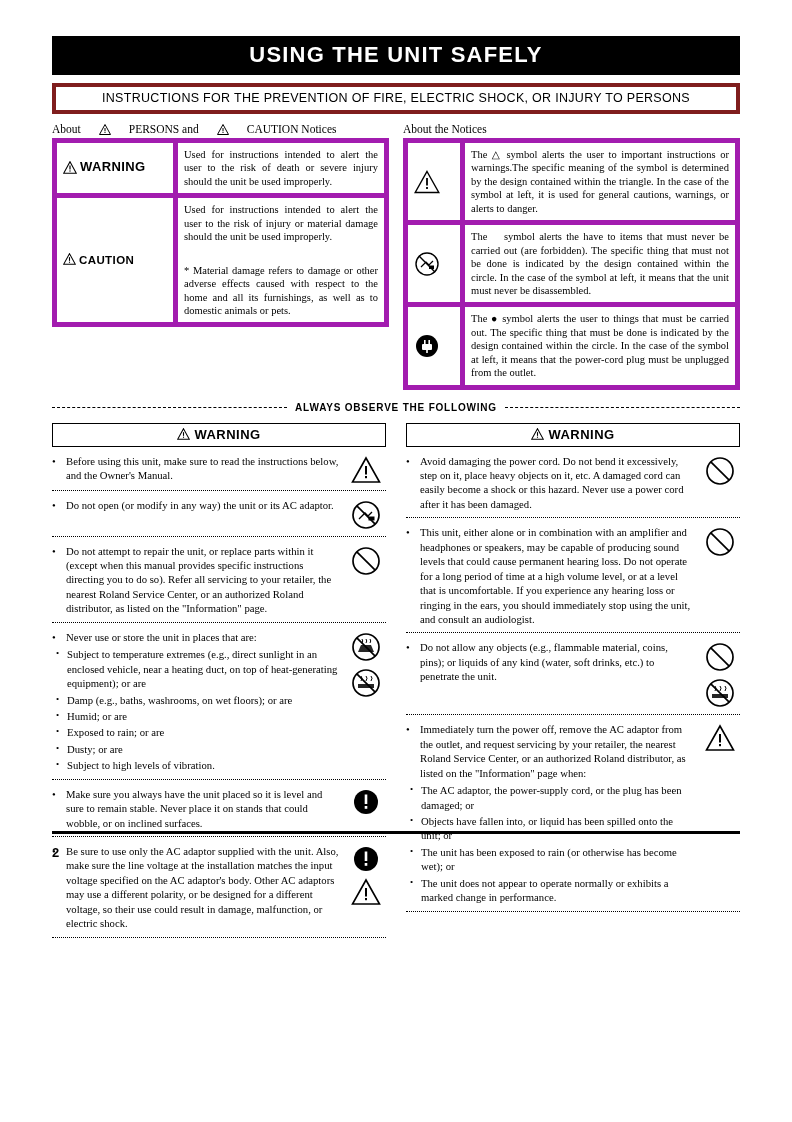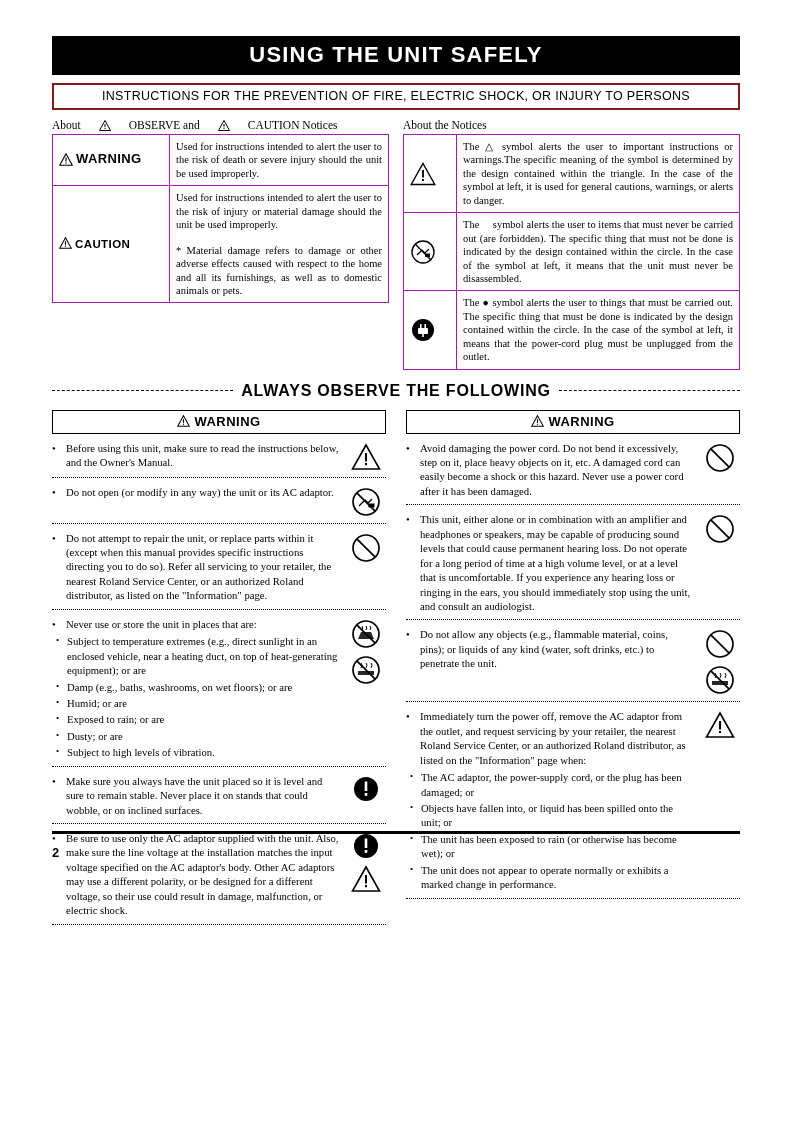--- a/index.html
+++ b/index.html
@@ -27,21 +27,21 @@
     color: #fff;
     text-align: center;
     font-family: "Liberation Sans", sans-serif;
     font-weight: bold;
     font-size: 22px;
     letter-spacing: 1.2px;
     padding: 6px 0 7px 0;
   }
   
   .instructions-box {
-    border: 2px solid #7f1d1d;
+    border: 4px solid #7f1d1d;
     text-align: center;
     font-family: "Liberation Sans", sans-serif;
     font-size: 12.5px;
     letter-spacing: 0.3px;
     padding: 4px 0 5px 0;
     margin-top: 8px;
   }
   
   .head-cols {
     display: flex;
@@ -59,21 +59,21 @@
     align-items: center;
     gap: 18px;
     white-space: nowrap;
   }
   table.defs {
     border-collapse: collapse;
     width: 100%;
     table-layout: fixed;
   }
   table.defs td {
-    border: 1px solid #a21caf;
+    border: 5px solid #a21caf;
     vertical-align: middle;
     font-size: 10.5px;
     line-height: 1.28;
     padding: 5px 6px;
     text-align: justify;
   }
   td.label-cell {
     width: 104px;
     text-align: center;
     vertical-align: middle;
@@ -96,39 +96,39 @@
     font-family: "Liberation Sans", sans-serif;
     font-weight: bold;
     font-size: 11.5px;
     display: inline-flex;
     align-items: flex-start;
     gap: 3px;
     letter-spacing: 0.4px;
   }
   .note-star {
     display: block;
-    margin-top: 12px;
+    margin-top: 20px;
   }
   
   .observe-row {
     display: flex;
     align-items: center;
     gap: 8px;
     margin-top: 12px;
     margin-bottom: 10px;
   }
   .dashline {
     flex: 1;
     border-top: 1.6px dashed #000;
     height: 0;
   }
   .observe-text {
     font-family: "Liberation Sans", sans-serif;
     font-weight: bold;
-    font-size: 16px;
+    font-size: 10px;
     letter-spacing: 0.8px;
     white-space: nowrap;
   }
   
   .body-cols {
     display: flex;
     gap: 20px;
   }
   .body-col {
     width: 50%;
@@ -222,21 +222,21 @@
     <div class="head-col">
       <div class="col-caption">
         <span>About</span>
         <span>
           <svg width="12" height="11" viewBox="0 0 12 11">
               <polygon points="6,0.5 11.5,10.5 0.5,10.5" fill="none" stroke="#000" stroke-width="1"></polygon>
               <rect x="5.5" y="4" width="1" height="3.3" fill="#000"></rect>
               <rect x="5.5" y="8" width="1" height="1" fill="#000"></rect>
             </svg>
         </span>
-        <span>OBSERVE and</span>
+        <span>PERSONS and</span>
         <span>
           <svg width="12" height="11" viewBox="0 0 12 11">
               <polygon points="6,0.5 11.5,10.5 0.5,10.5" fill="none" stroke="#000" stroke-width="1"></polygon>
               <rect x="5.5" y="4" width="1" height="3.3" fill="#000"></rect>
               <rect x="5.5" y="8" width="1" height="1" fill="#000"></rect>
             </svg>
         </span>
         <span>CAUTION Notices</span>
       </div>
 
@@ -295,21 +295,21 @@
         </tr>
         <tr>
           <td class="sym-cell">
             <svg width="26" height="26" viewBox="0 0 26 26">
               <circle cx="13" cy="13" r="11" fill="none" stroke="#000" stroke-width="1.4"></circle>
               <line x1="4.8" y1="4.8" x2="21.2" y2="21.2" stroke="#000" stroke-width="1.4"></line>
               <path d="M7 16 L12 11 L15 14 L19 10" fill="none" stroke="#000" stroke-width="1.2"></path>
               <rect x="15" y="14.5" width="5" height="3.5" fill="#000"></rect>
             </svg>
           </td>
-          <td>The ⃠ symbol alerts the user to items that must never be carried out (are forbidden). The specific thing that must not be done is indicated by the design contained within the circle. In the case of the symbol at left, it means that the unit must never be disassembled.</td>
+          <td>The ⃠ symbol alerts the have to items that must never be carried out (are forbidden). The specific thing that must not be done is indicated by the design contained within the circle. In the case of the symbol at left, it means that the unit must never be disassembled.</td>
         </tr>
         <tr>
           <td class="sym-cell">
             <svg width="26" height="26" viewBox="0 0 26 26">
               <circle cx="13" cy="13" r="11" fill="#000"></circle>
               <rect x="8" y="11" width="10" height="6" rx="1" fill="#fff"></rect>
               <rect x="10" y="7" width="1.6" height="4.5" fill="#fff"></rect>
               <rect x="14.4" y="7" width="1.6" height="4.5" fill="#fff"></rect>
               <rect x="12.2" y="17" width="1.6" height="3" fill="#fff"></rect>
             </svg>

